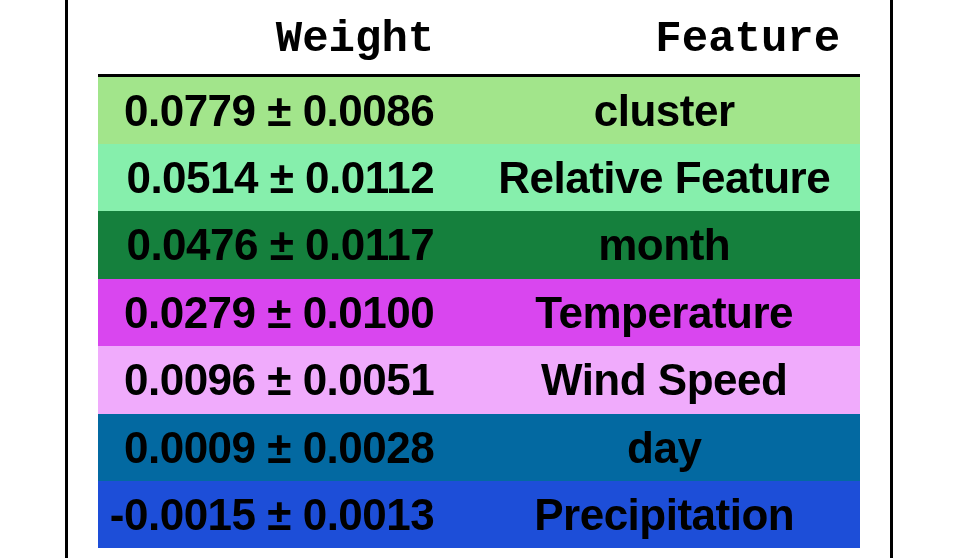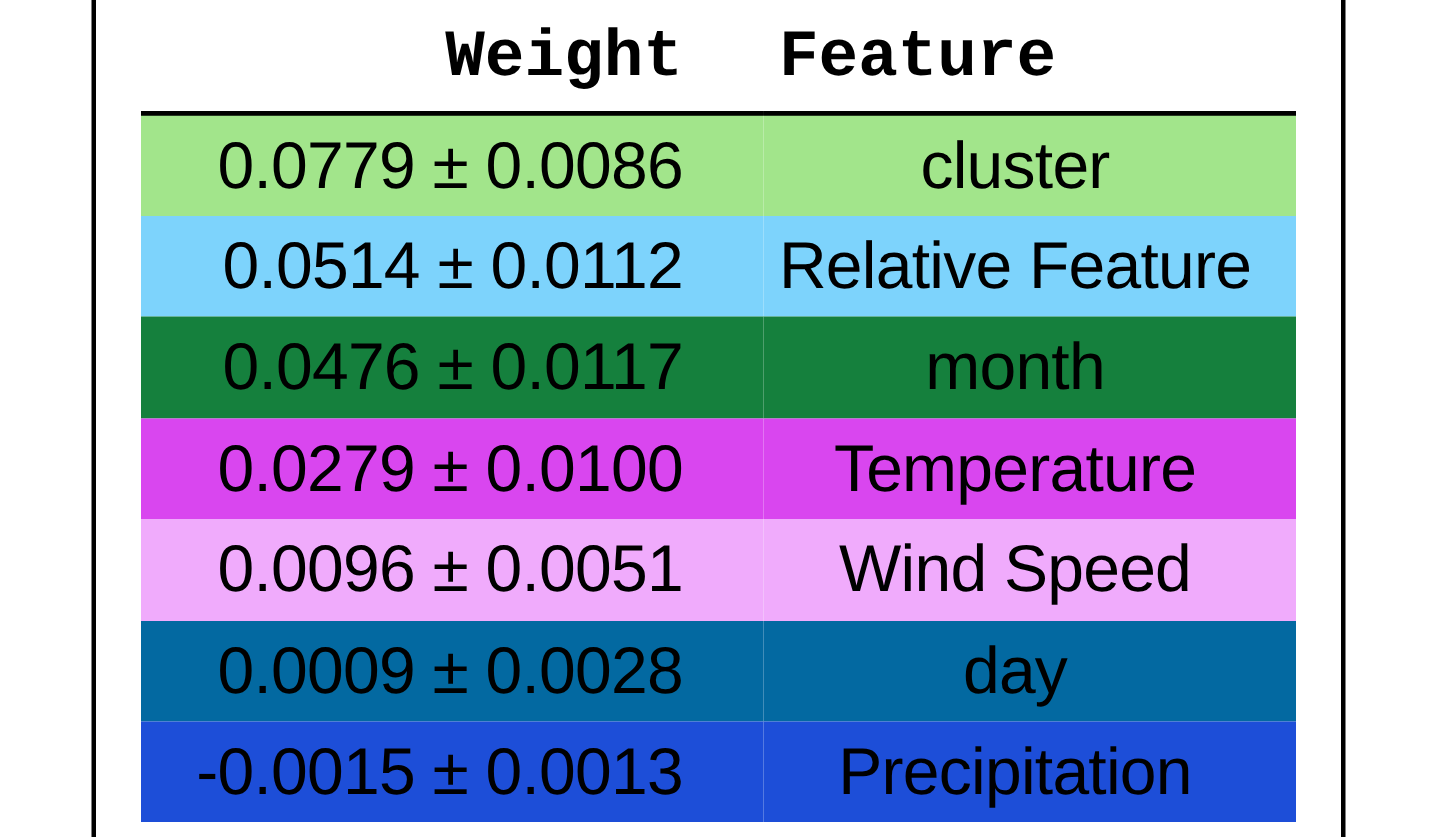--- a/index.html
+++ b/index.html
@@ -31,42 +31,42 @@
       text-align: left;
       padding: 4px 20px 10px 20px;
       border-bottom: 3px solid #000;
       font-family: Liberation Mono, monospace;
     }
     thead th.weight-col {
       text-align: right;
       padding-right: 54px;
     }
     thead th.feature-col {
-      text-align: left;
+      text-align: right;
       padding-left: 10px;
     }
     tbody td {
-      padding: 4px 20px 4px 37px;
-      font-weight: 400;
+      padding: 4px 20px 4px 12px;
+      font-weight: 700;
       letter-spacing: -0.5px;
       line-height: 1.35;
     }
     tbody td.weight-cell {
       text-align: right;
       padding-right: 54px;
       white-space: nowrap;
     }
     tbody td.feature-cell {
       text-align: center;
       padding-left: 10px;
       white-space: nowrap;
       padding-right: 30px;
     }
     .row-0 { background-color: #a2e58b; }
-    .row-1 { background-color: #7dd3fc; }
+    .row-1 { background-color: #86efac; }
     .row-2 { background-color: #15803d; }
     .row-3 { background-color: #d946ef; }
     .row-4 { background-color: #f0abfc; }
     .row-5 { background-color: #0369a1; }
     .row-6 { background-color: #1d4ed8; }
   </style>
 </head>
 <body>
 
 <div class="table-container">

